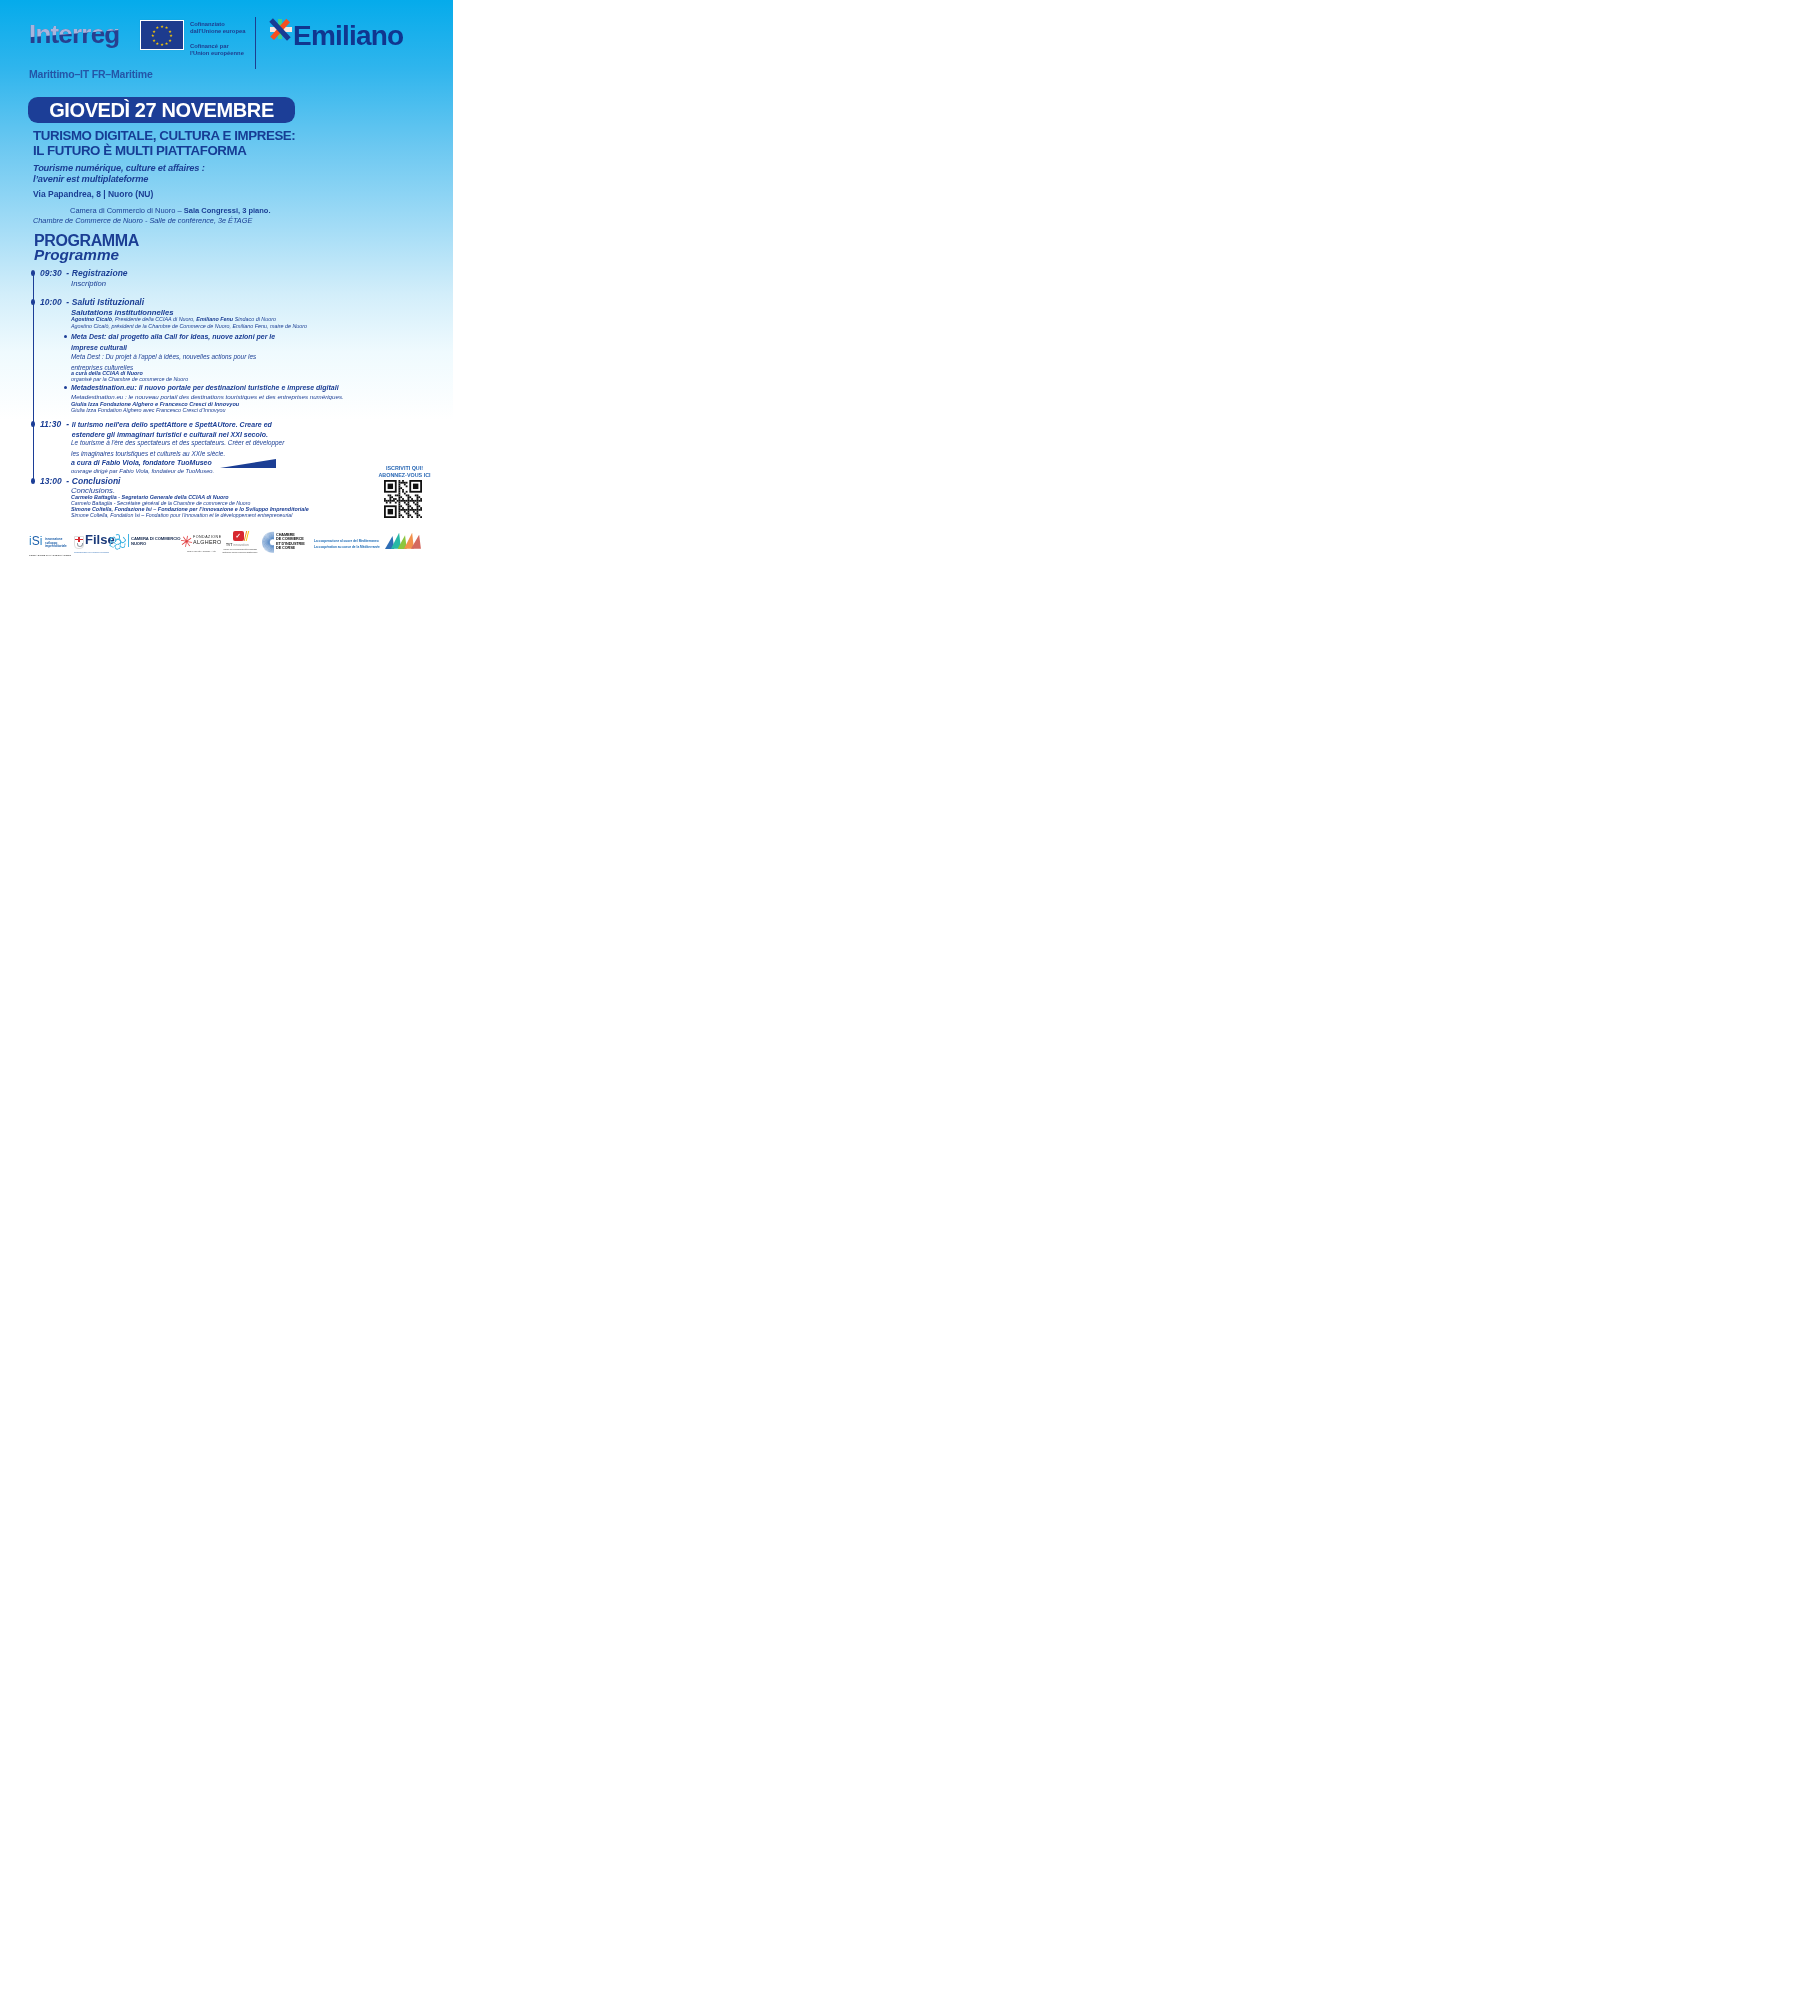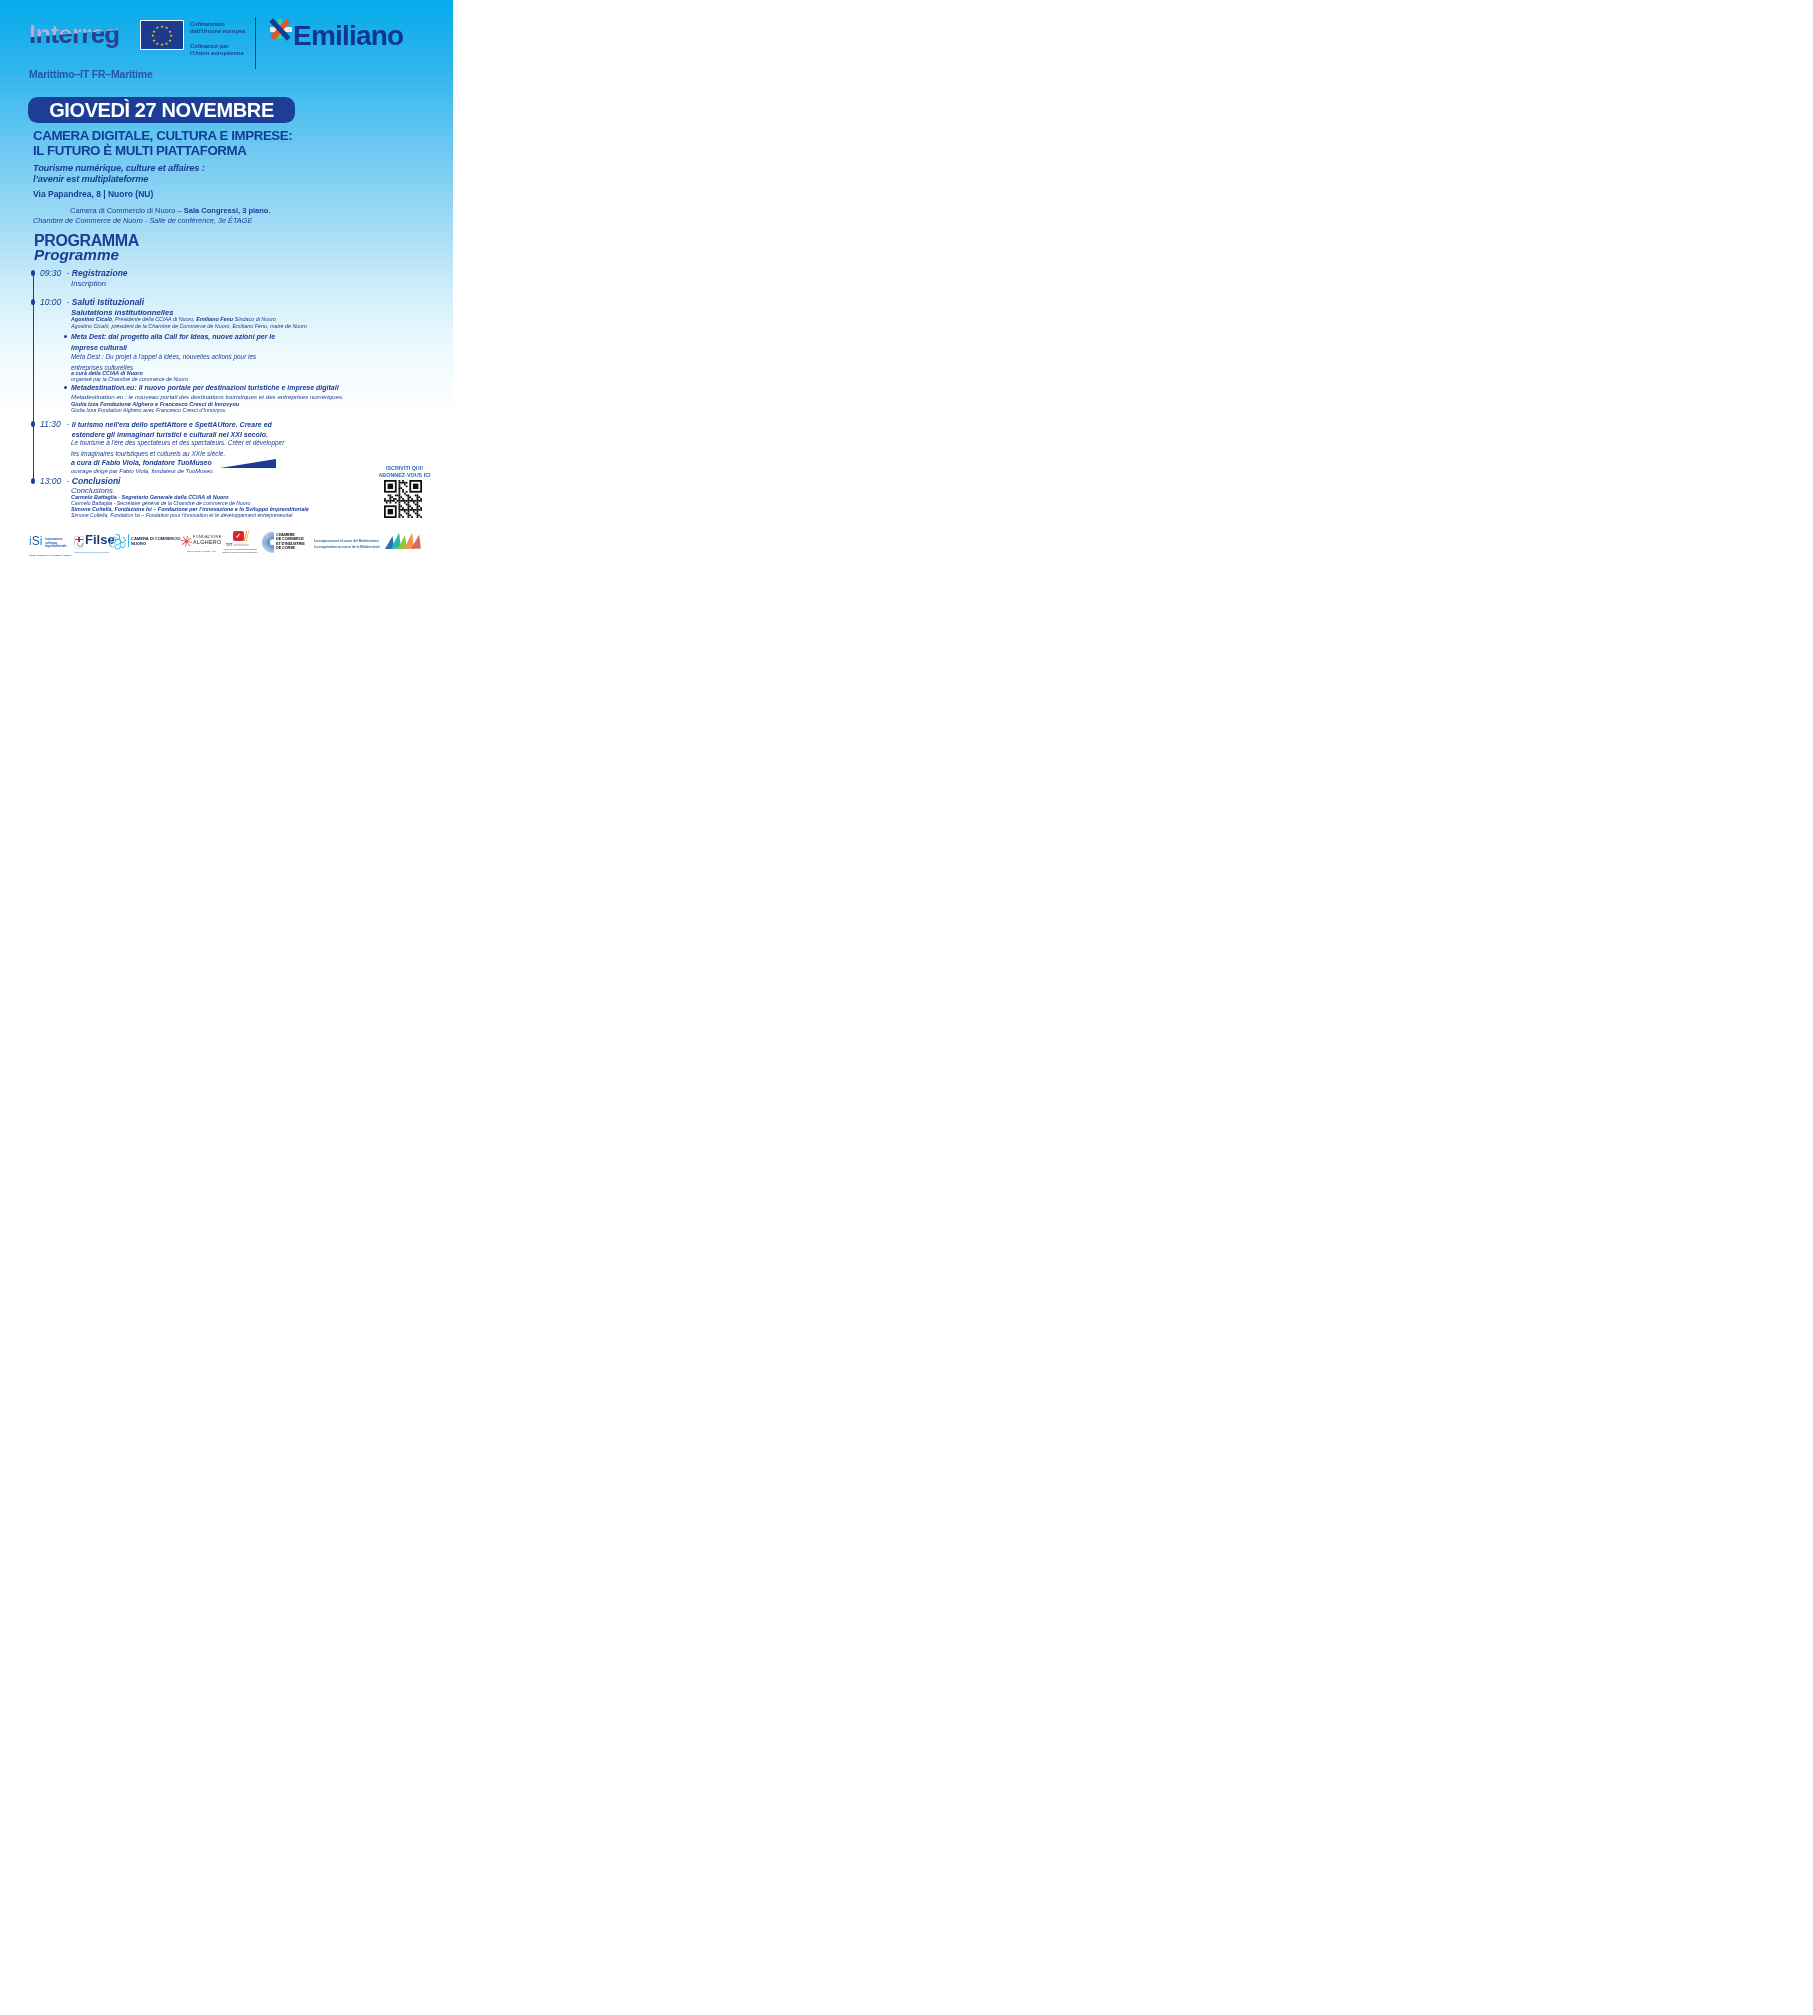--- a/index.html
+++ b/index.html
@@ -27,21 +27,21 @@
   .venue{font-size:7.5px;}
   .venue b{font-weight:bold;}
   .venuefr{font-size:7.3px;font-style:italic;}
   .prog-h{font-size:16px;font-weight:bold;letter-spacing:-0.4px;}
   .prog-h2{font-size:15.3px;font-weight:bold;font-style:italic;}
   
   .tl-line{width:0.8px;background:#1c3e97;}
   .tl-dot{width:4.4px;height:5.6px;border-radius:50%;background:#1c3e97;}
   .sub-dot{width:3.2px;height:3.2px;border-radius:50%;background:#1c3e97;}
   .trow{display:flex;align-items:flex-start;gap:2.8px;font-style:italic;}
-  .t,.d{font-weight:normal;font-size:8.5px;line-height:10px;}
+  .t,.d{font-weight:bold;font-size:8.5px;line-height:10px;}
   .t{width:23.4px;}
   .ti{font-weight:bold;font-size:8.5px;line-height:10px;white-space:nowrap;}
   .ti3{font-weight:bold;font-size:7px;line-height:9.7px;margin-top:0.8px;}
   .ti3 div{white-space:nowrap;}
   .evfr{font-size:7.7px;font-style:italic;}
   .spk{font-size:5.4px;font-style:italic;white-space:nowrap;}
   .spk b{font-weight:bold;}
   .spkfr{font-size:5.4px;font-style:italic;white-space:nowrap;}
   .stl{font-size:7px;font-weight:bold;font-style:italic;line-height:10.5px;}
   .stl div{white-space:nowrap;}
@@ -121,21 +121,21 @@
     <div class="ast-bar" style="left:-20%;top:38%;width:140%;height:25%;background:#173c94;transform:rotate(47deg);"></div>
   </div>
   <div class="abs metadest" style="left:293px;top:22px;">Emiliano</div>
 
   <div class="abs marittimo" style="left:29px;top:68px;">Marittimo–IT FR–Maritime</div>
 
   <div class="abs pill" style="left:28px;top:97px;">
     <span>GIOVEDÌ 27 NOVEMBRE</span>
   </div>
 
-  <div class="abs title-l nowrap" style="left:33px;top:129px;">CAMERA DIGITALE, CULTURA E IMPRESE:</div>
+  <div class="abs title-l nowrap" style="left:33px;top:129px;">TURISMO DIGITALE, CULTURA E IMPRESE:</div>
   <div class="abs title-l nowrap" style="left:33px;top:144px;">IL FUTURO È MULTI PIATTAFORMA</div>
   <div class="abs subfr nowrap" style="left:33px;top:163px;">Tourisme numérique, culture et affaires :</div>
   <div class="abs subfr nowrap" style="left:33px;top:174px;">l’avenir est multiplateforme</div>
   <div class="abs addr nowrap" style="left:33px;top:189px;">Via Papandrea, 8 | Nuoro (NU)</div>
   <div class="abs venue nowrap" style="left:33px;top:206px;margin-left:37px;">
     <span>Camera di Commercio di Nuoro – </span><b>Sala Congressi, 3 piano.</b>
   </div>
   <div class="abs venuefr nowrap" style="left:33px;top:216px;">Chambre de Commerce de Nuoro - Salle de conférence, 3e ÉTAGE</div>
 
   <div class="abs prog-h" style="left:34px;top:232px;">PROGRAMMA</div>

